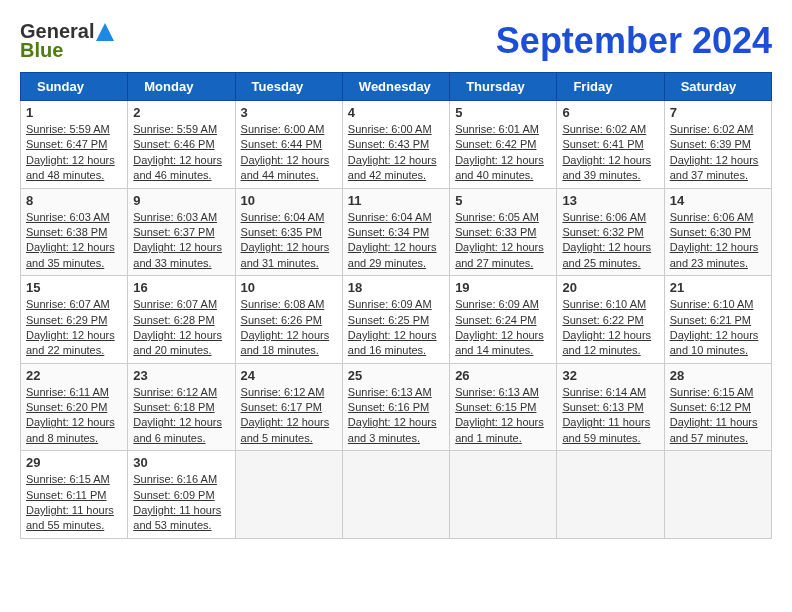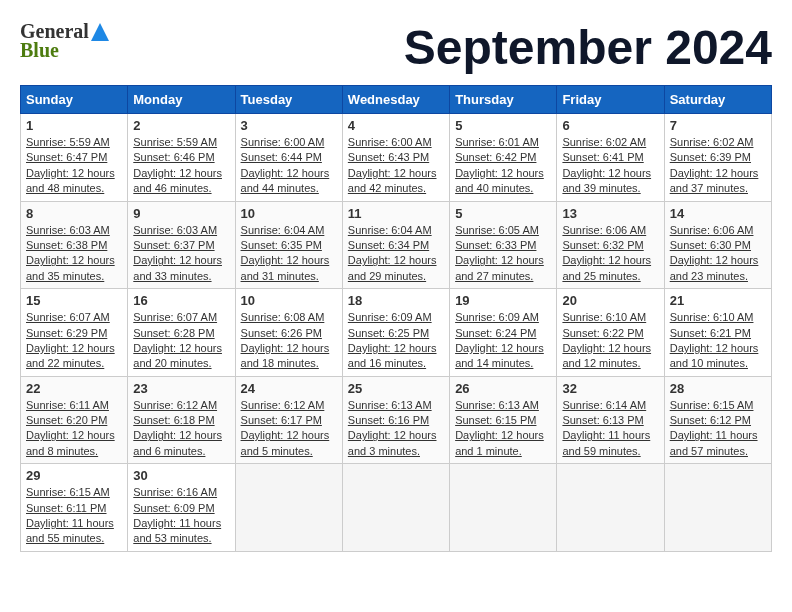--- a/index.html
+++ b/index.html
@@ -13,48 +13,47 @@
     .header-area {
       display: flex;
       justify-content: space-between;
       align-items: flex-start;
       margin-bottom: 10px;
     }
     .logo {
       display: flex;
       flex-direction: column;
       align-items: flex-start;
-      font-family: Liberation Serif, serif;
     }
     .logo-text {
       display: flex;
       align-items: center;
     }
     .title-area {
       text-align: right;
     }
     .month-title {
-      font-size: 48px;
+      font-size: 36px;
       font-weight: bold;
-      color: #0f172a;
+      color: #1d4ed8;
     }
     .location-title {
       font-size: 16px;
       color: #333;
     }
     table {
       width: 100%;
       border-collapse: collapse;
     }
     th {
       background-color: #1565c0;
       color: white;
       font-size: 13px;
       font-weight: bold;
-      padding: 6px 5px;
+      padding: 6px 16px;
       text-align: left;
       border: 1px solid #0d47a1;
     }
     td {
       vertical-align: top;
       border: 1px solid #ccc;
       padding: 4px 5px;
       width: 14.28%;
       font-size: 11px;
       color: #333;

